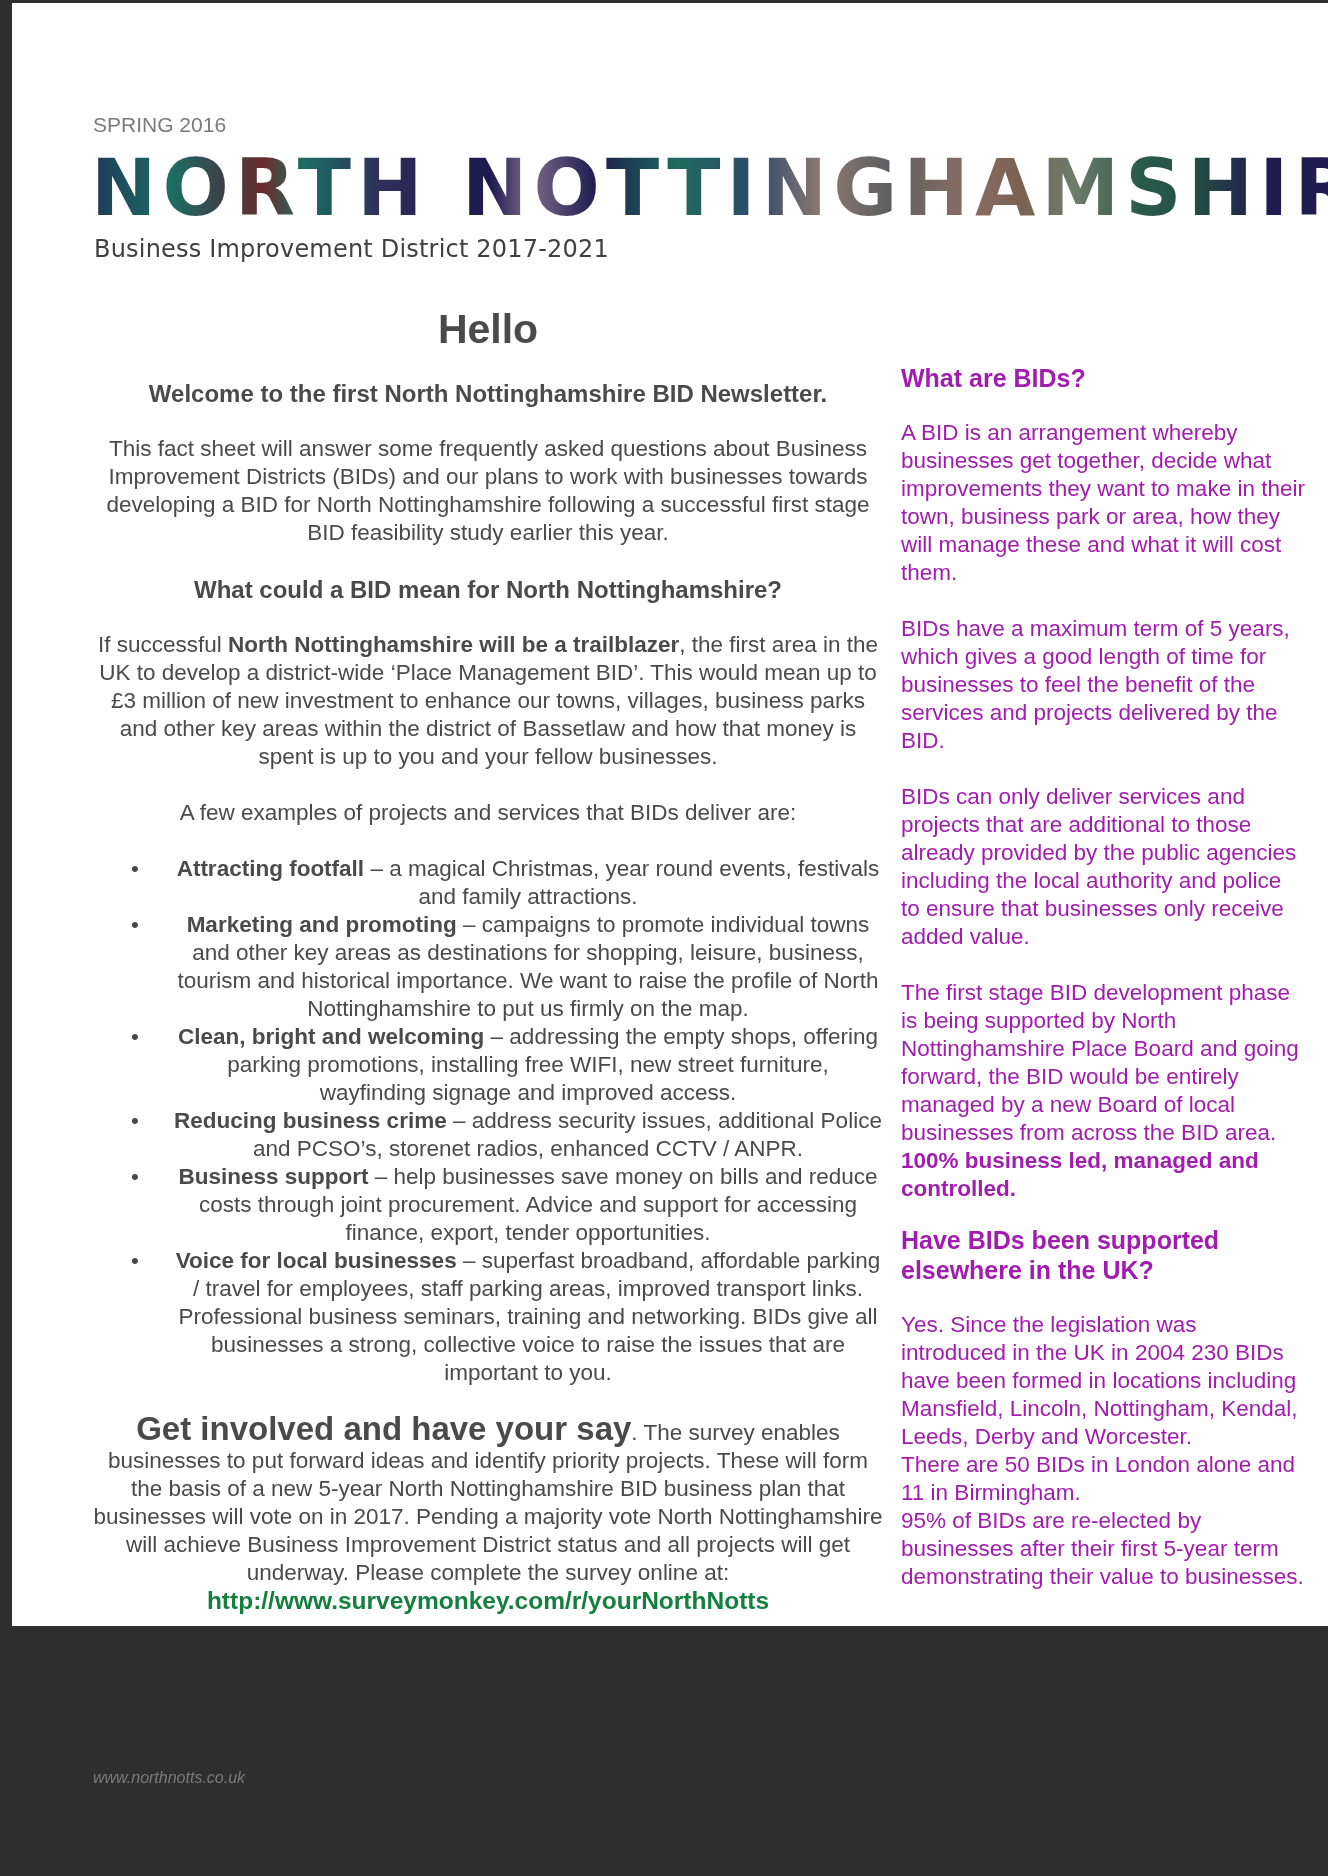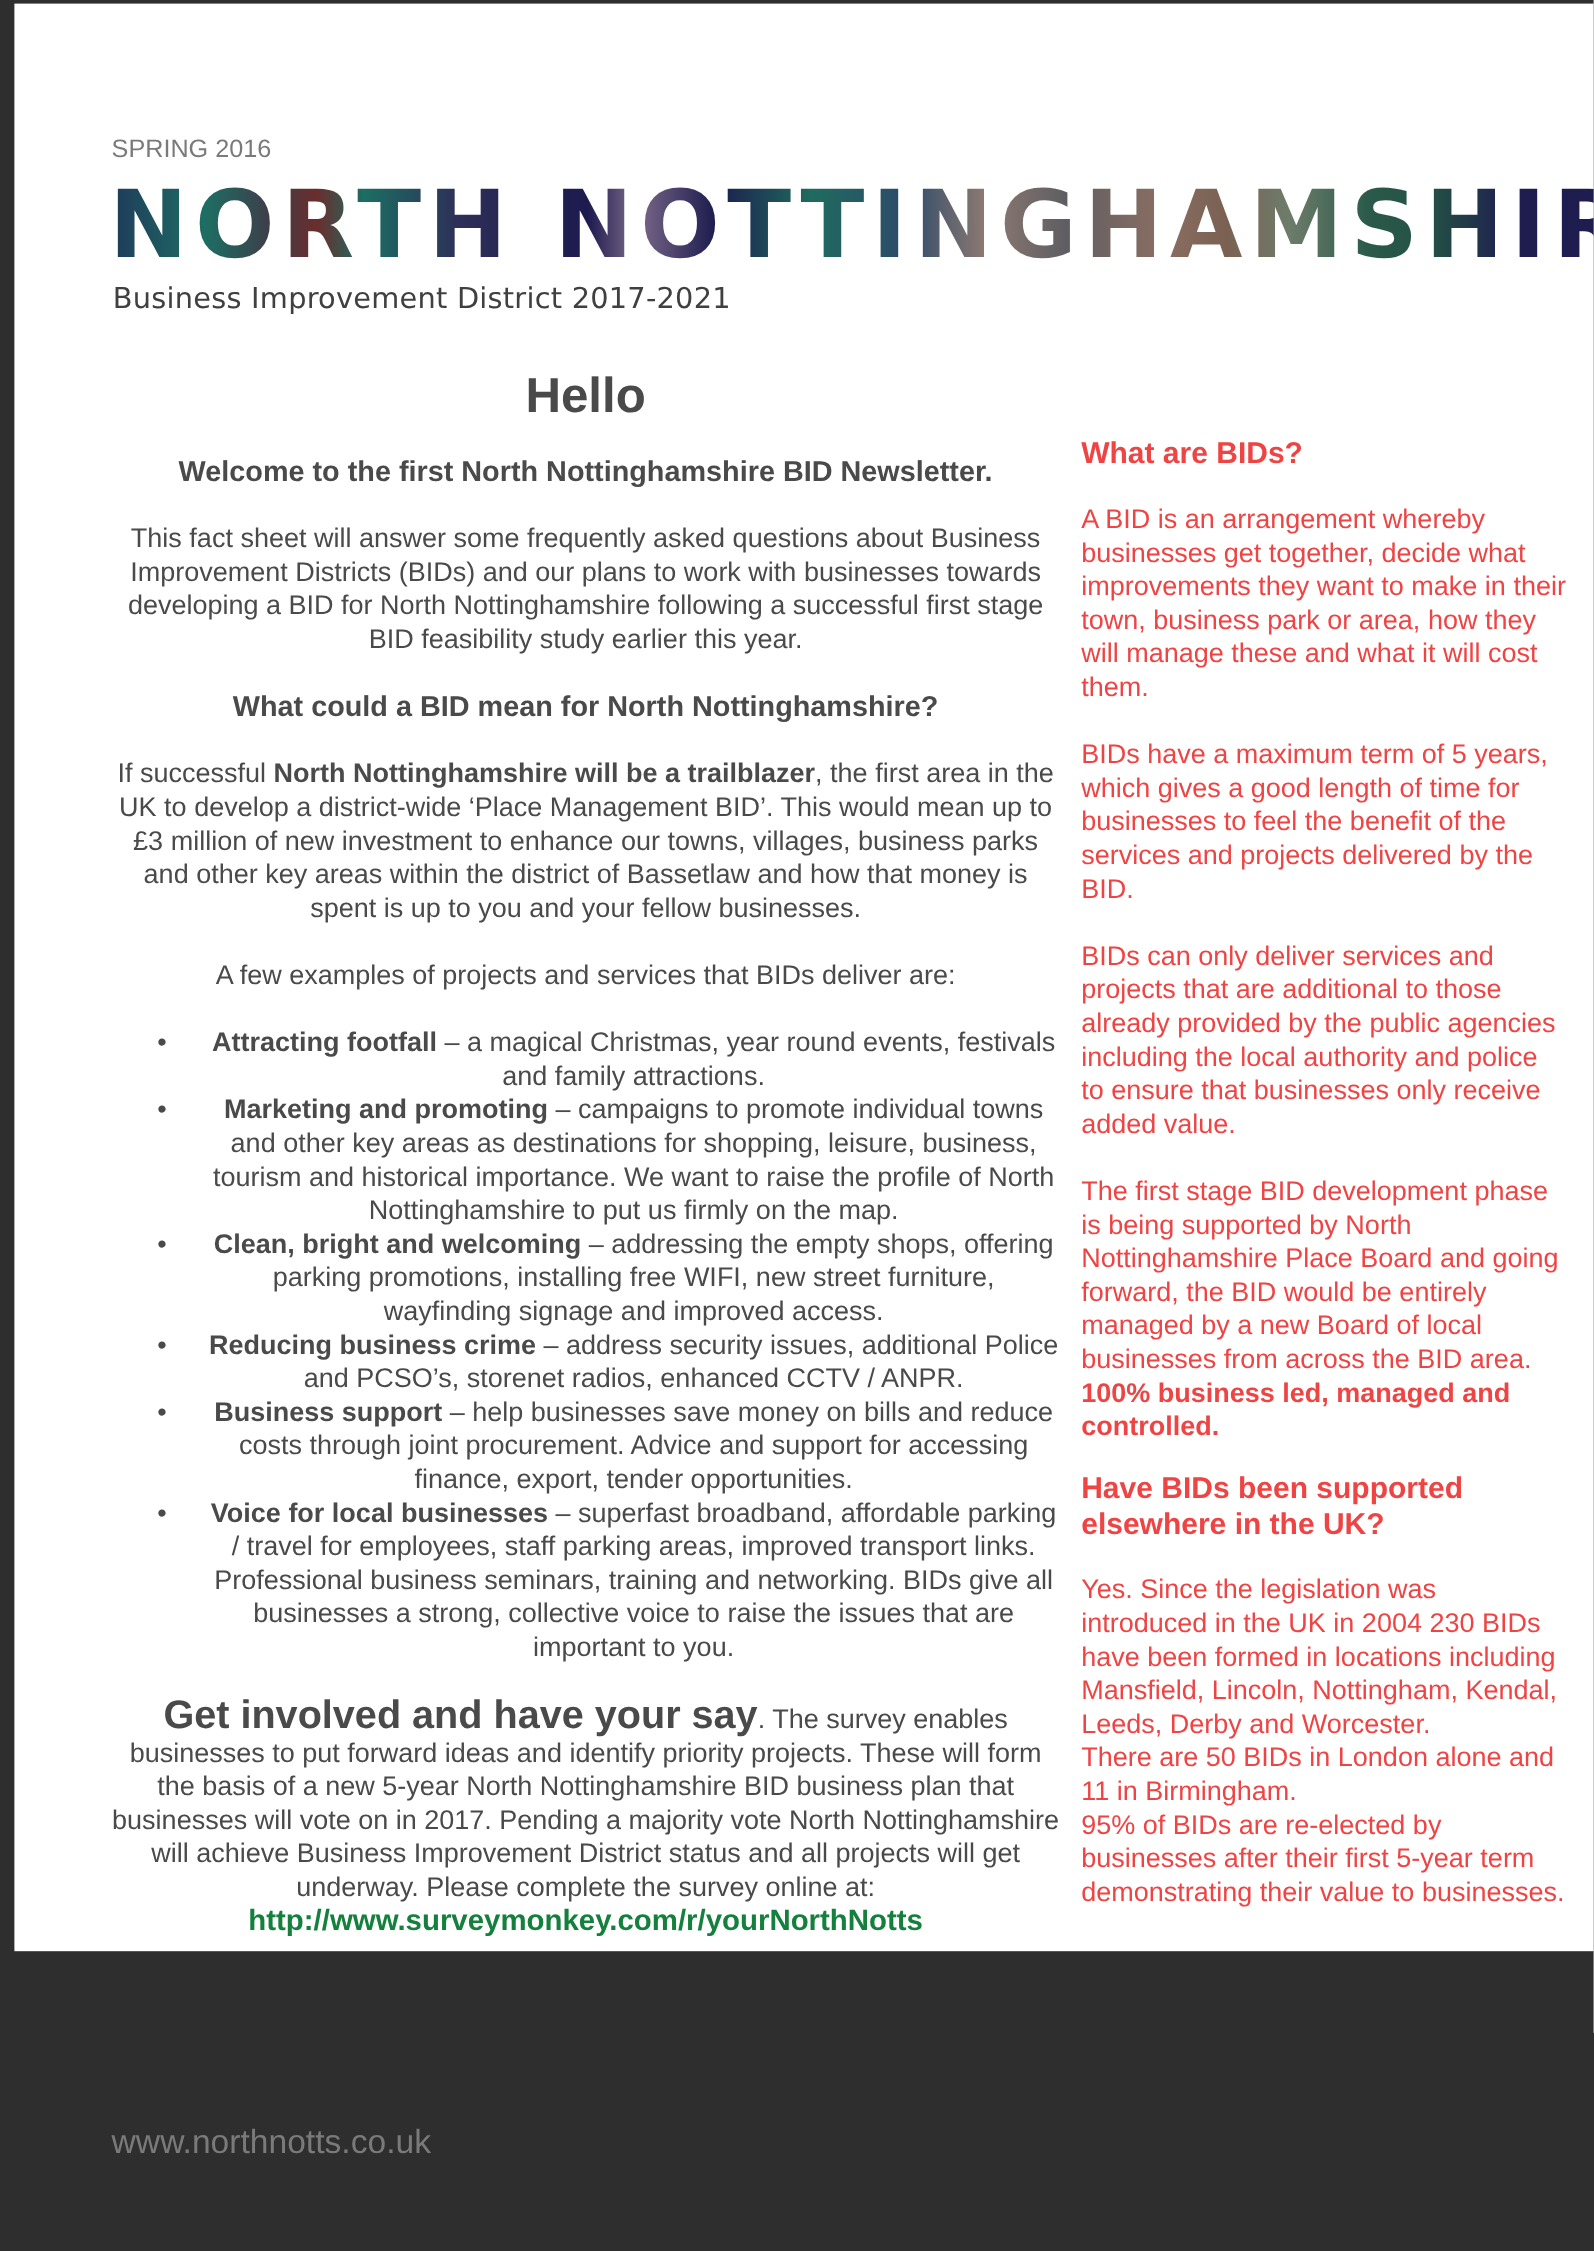--- a/index.html
+++ b/index.html
@@ -52,28 +52,28 @@
   .h2 { font-size: 24px; font-weight: bold; line-height: 30px; margin: 0 0 26px 0; color: #4a4a4a; }
   .para { margin: 0 0 28px 0; }
   .list { list-style: none; margin: 0 0 28px 0; padding: 0 0 0 80px; }
   .list li { position: relative; }
   .list li .bullet { position: absolute; left: -42px; top: 0; }
   .lead { font-size: 33px; font-weight: bold; }
   .link { color: #15803d; font-weight: bold; font-size: 24.5px; text-decoration: none; }
   .right-col {
     position: absolute; left: 889px; top: 360px;
     width: 405px;
-    color: #ef4444;
+    color: #a21caf;
     font-size: 22.5px; line-height: 28px;
   }
   .rh { font-size: 25px; font-weight: bold; line-height: 30px; margin: 0 0 26px 0; }
   .rp { margin: 0 0 28px 0; }
   .footer {
     position: absolute; left: 81px; top: 1766px;
-    font-size: 28px; color: #7a7a7a;
+    font-size: 16px; color: #7a7a7a; font-style: italic;
   }
 </style>
 </head>
 <body>
 
 <div class="page">
 
   <div class="season sans">SPRING 2016</div>
   <div class="masthead">NORTH NOTTINGHAMSHIRE</div>
   <div class="subtitle">Business Improvement District 2017-2021</div>

